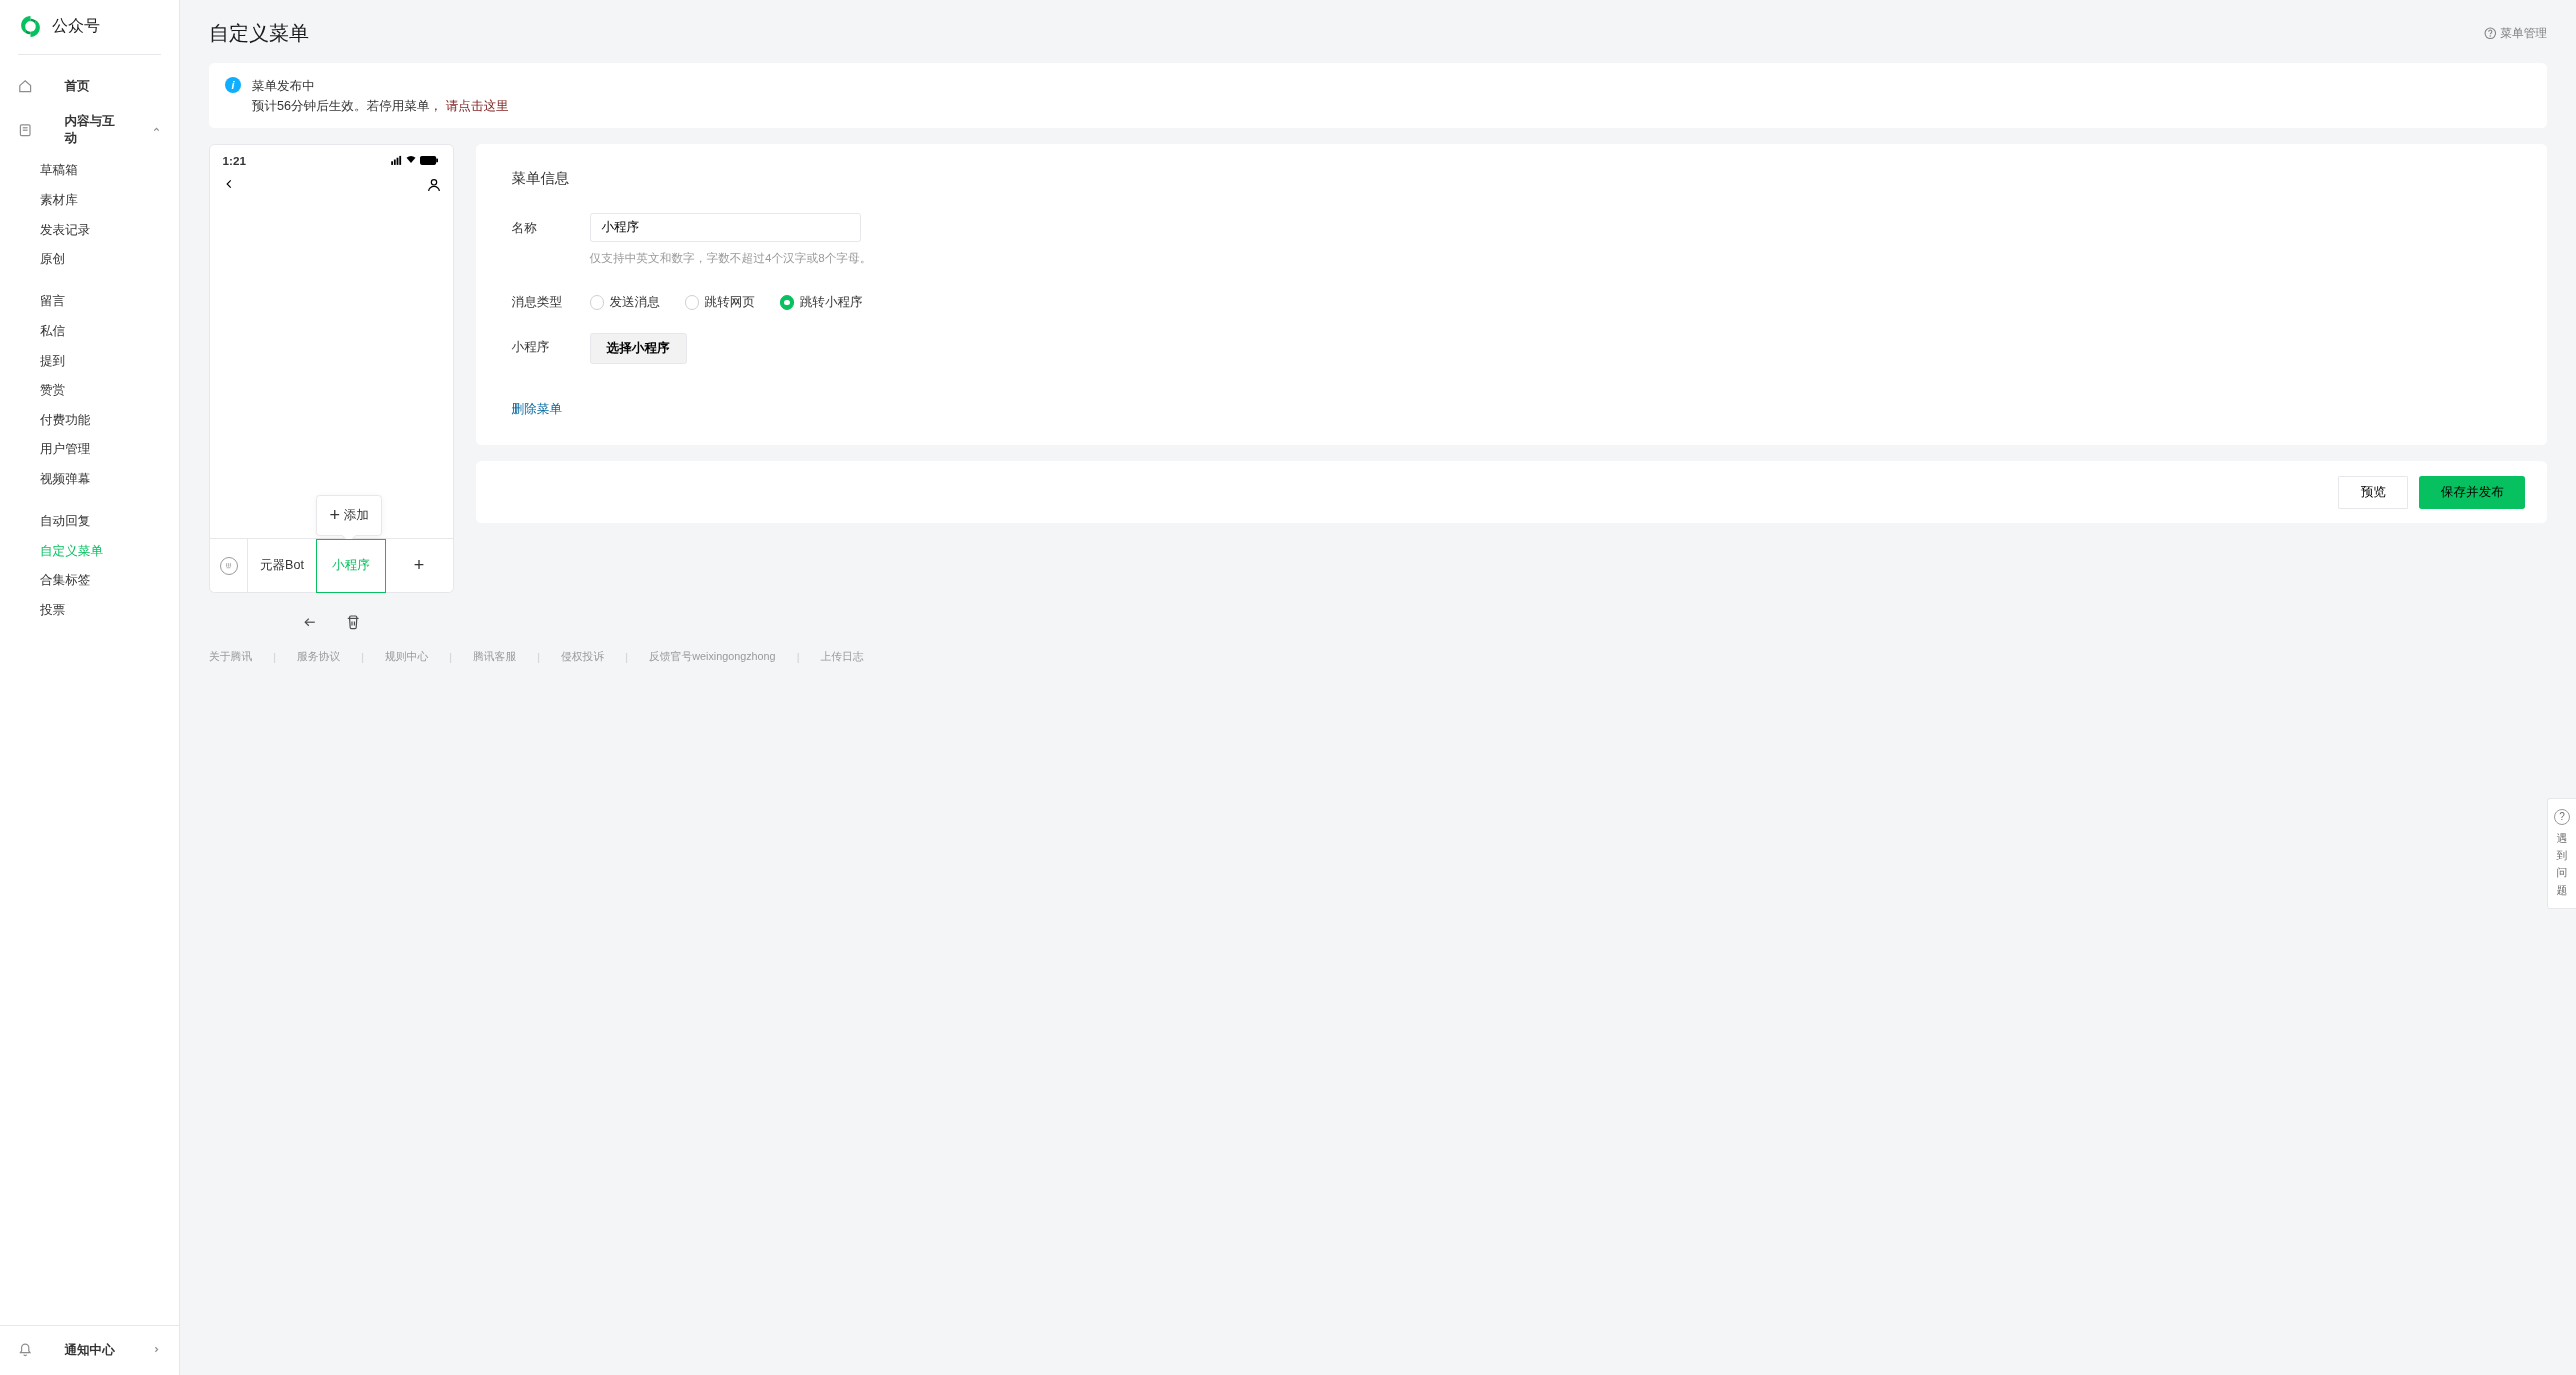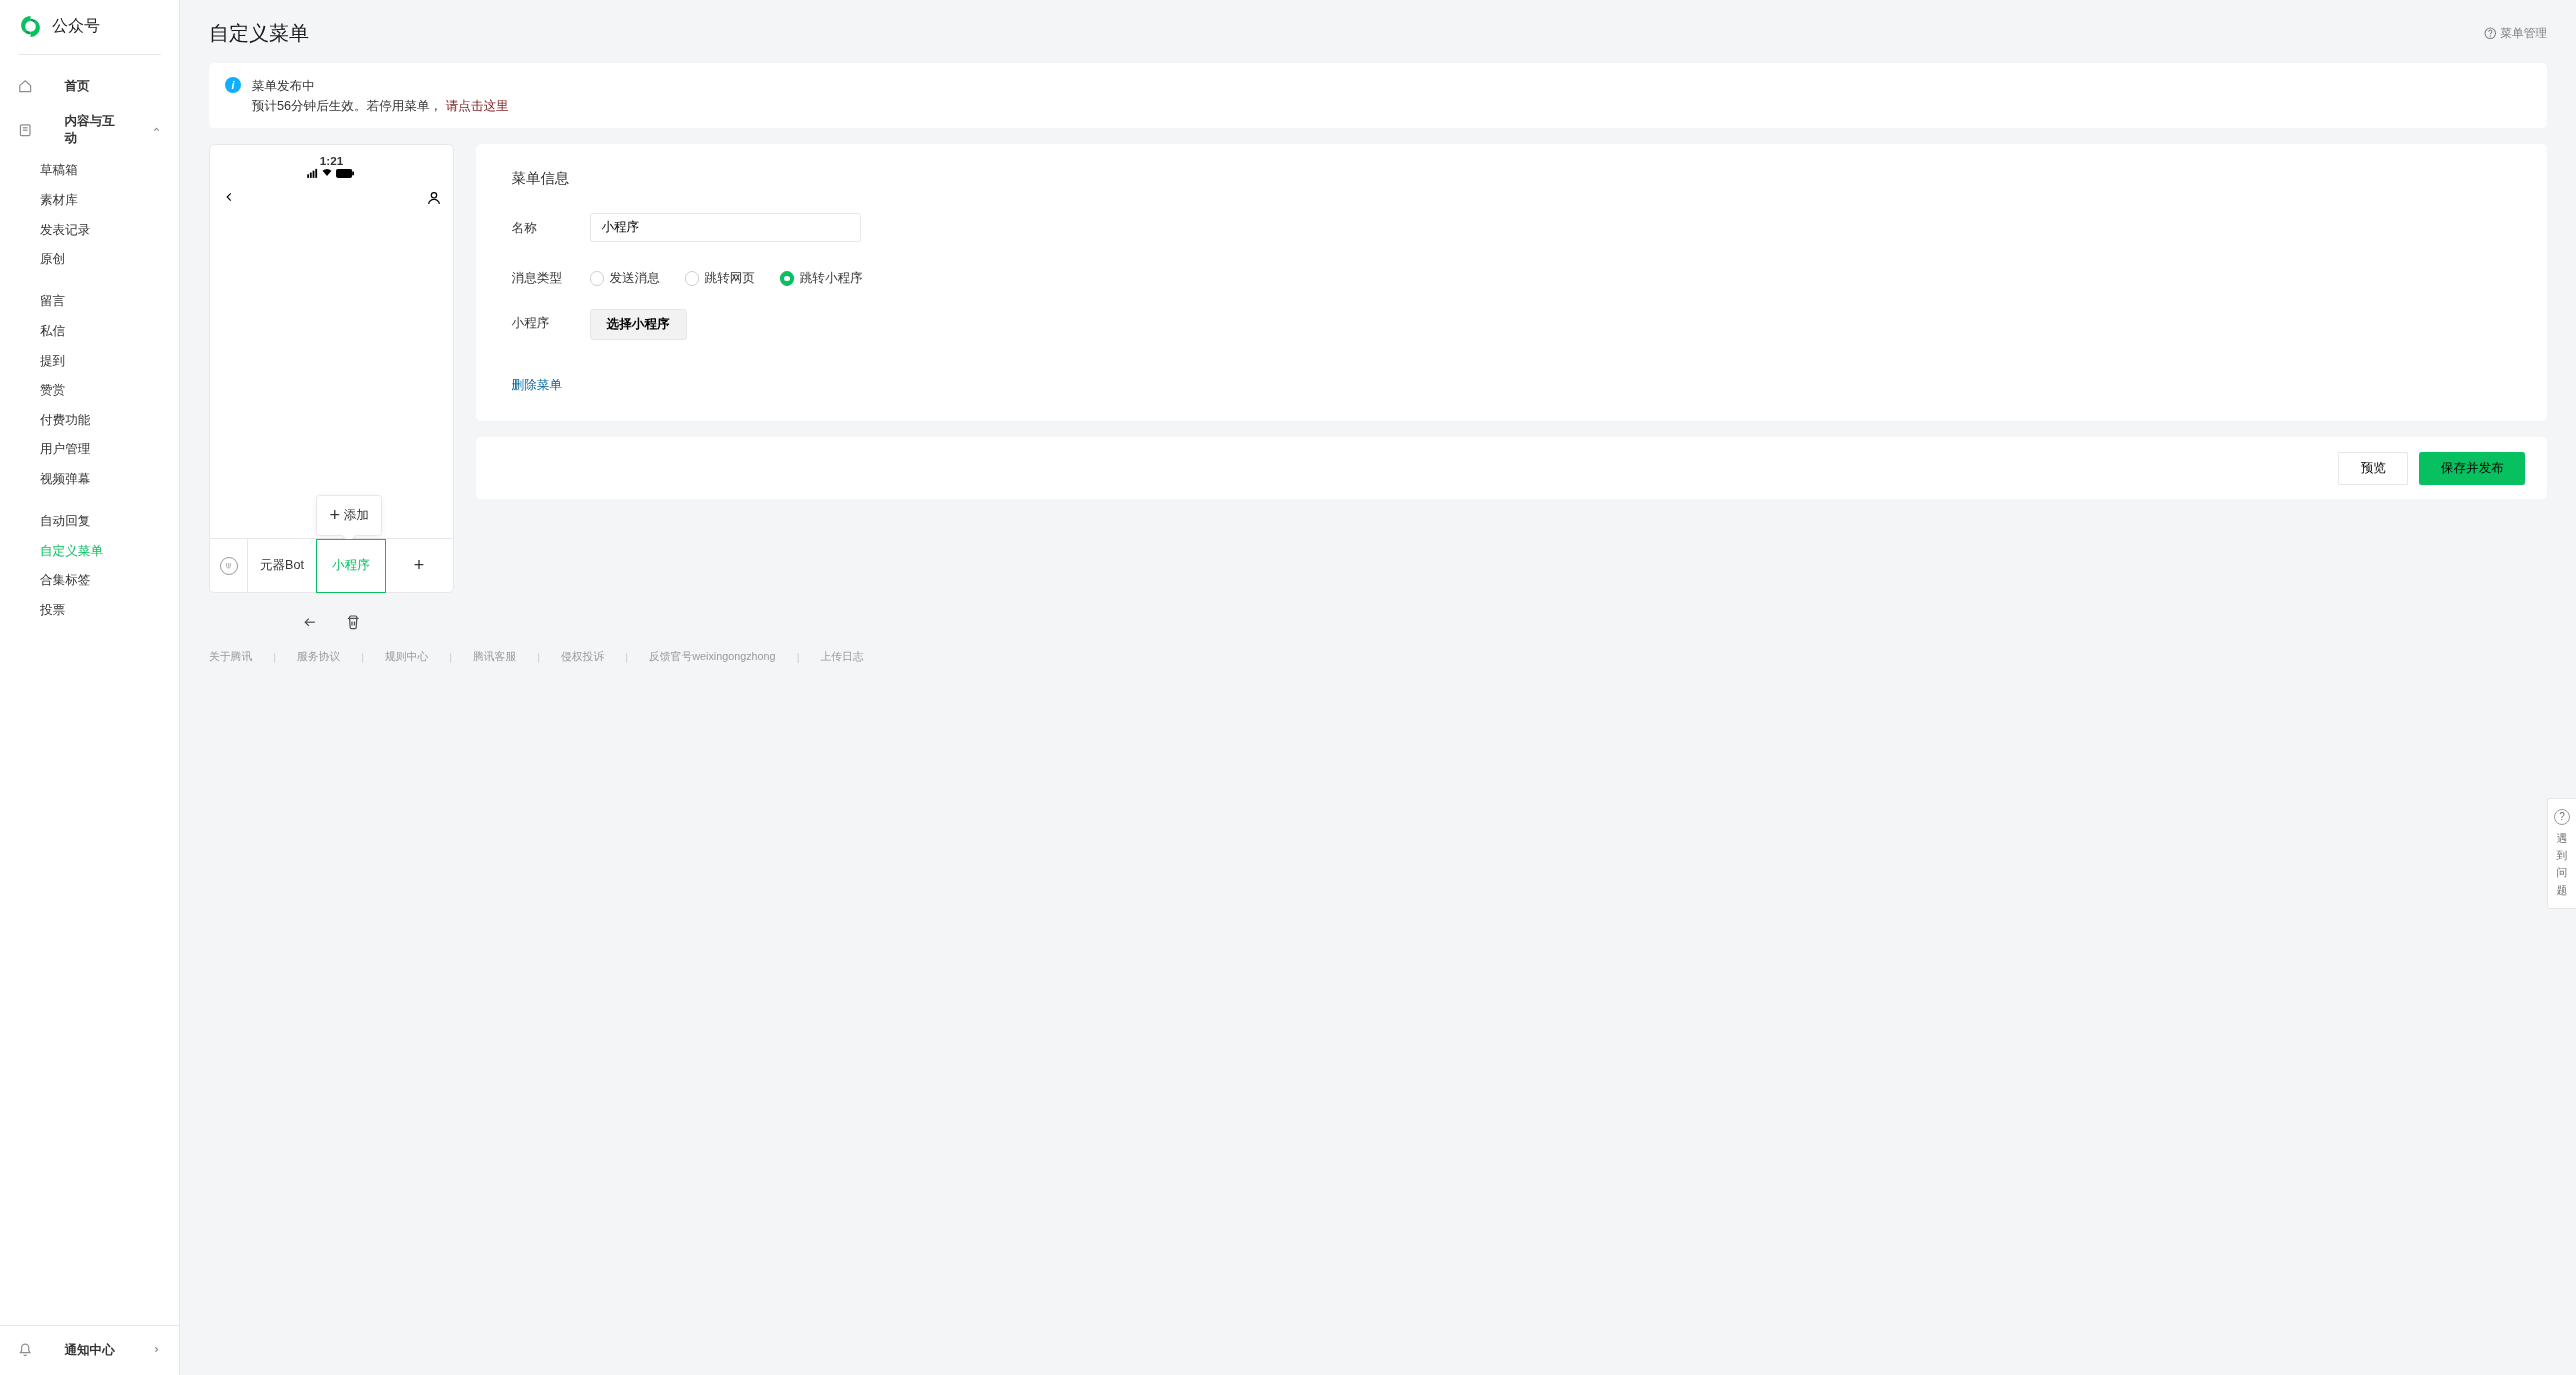--- a/index.html
+++ b/index.html
@@ -113,21 +113,21 @@
       border: 0.9px solid #e7e7eb;
       border-radius: 5.4px;
       position: relative;
       display: flex;
       flex-direction: column;
       overflow: visible;
     }
     .phone-status {
       display: flex; align-items: center; justify-content: space-between;
       padding: 9px 12.6px 3.6px;
-      font-size: 11.7px; font-weight: 600; flex-direction: column;
+      font-size: 11.7px; font-weight: 600;
     }
     .phone-nav {
       display: flex; align-items: center; justify-content: space-between;
       padding: 5.4px 10.8px 9px;
     }
     .phone-back { font-size: 18px; cursor: pointer; padding: 0 3.6px;}
     .phone-user { width: 16px; height: 16px; }
     .phone-body { flex: 1; }
     .phone-submenu {
       position: absolute;
@@ -485,20 +485,21 @@
         </div>
 
         <div class="right-col">
           <div class="panel">
             <div class="panel-title">菜单信息</div>
 
             <div class="form-row">
               <div class="form-label">名称</div>
               <div class="form-ctrl">
                 <input class="input" type="text" value="小程序" style="">
+                <div class="hint">仅支持中英文和数字，字数不超过4个汉字或8个字母。</div>
               </div>
             </div>
 
             <div class="form-row">
               <div class="form-label">消息类型</div>
               <div class="form-ctrl">
                 <div class="radios">
                   <label class="radio">
                     <span class="radio-dot"></span>
                     <span>发送消息</span>

